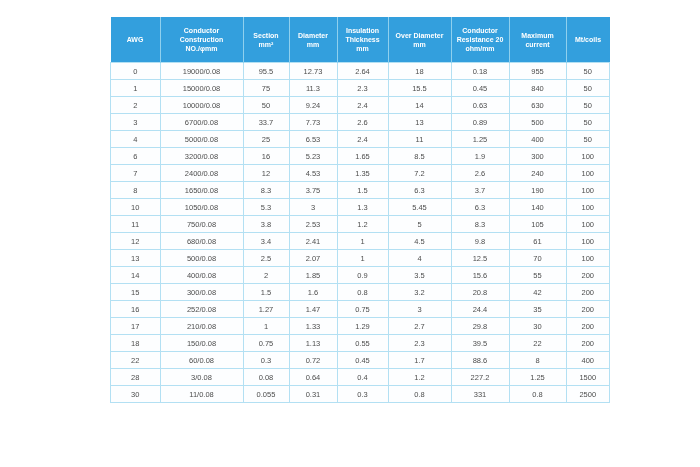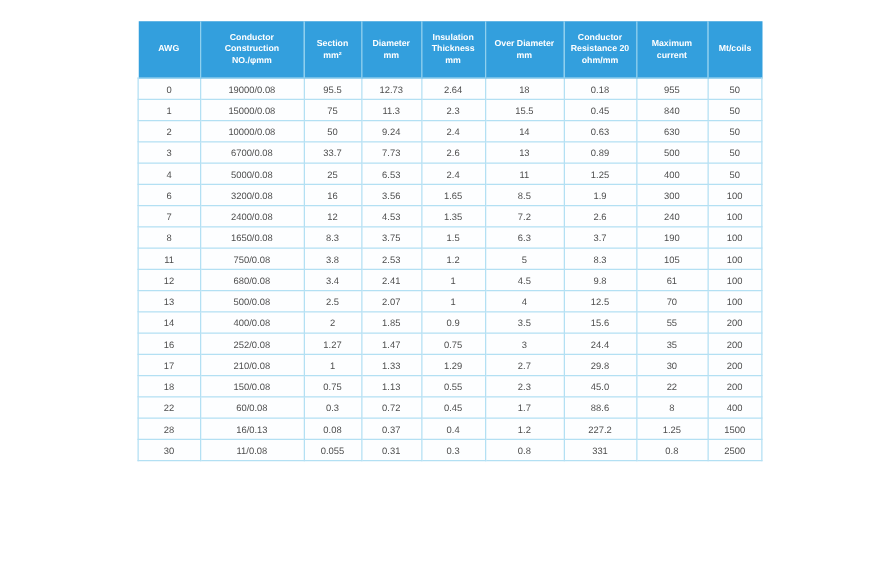--- a/index.html
+++ b/index.html
@@ -145,21 +145,21 @@
           <td>2.4</td>
           <td>11</td>
           <td>1.25</td>
           <td>400</td>
           <td>50</td>
         </tr>
         <tr>
           <td>6</td>
           <td>3200/0.08</td>
           <td>16</td>
-          <td>3.56</td>
+          <td>5.23</td>
           <td>1.65</td>
           <td>8.5</td>
           <td>1.9</td>
           <td>300</td>
           <td>100</td>
         </tr>
         <tr>
           <td>7</td>
           <td>2400/0.08</td>
           <td>12</td>
@@ -175,20 +175,31 @@
           <td>1650/0.08</td>
           <td>8.3</td>
           <td>3.75</td>
           <td>1.5</td>
           <td>6.3</td>
           <td>3.7</td>
           <td>190</td>
           <td>100</td>
         </tr>
         <tr>
+          <td>10</td>
+          <td>1050/0.08</td>
+          <td>5.3</td>
+          <td>3</td>
+          <td>1.3</td>
+          <td>5.45</td>
+          <td>6.3</td>
+          <td>140</td>
+          <td>100</td>
+        </tr>
+        <tr>
           <td>11</td>
           <td>750/0.08</td>
           <td>3.8</td>
           <td>2.53</td>
           <td>1.2</td>
           <td>5</td>
           <td>8.3</td>
           <td>105</td>
           <td>100</td>
         </tr>
@@ -219,20 +230,31 @@
           <td>400/0.08</td>
           <td>2</td>
           <td>1.85</td>
           <td>0.9</td>
           <td>3.5</td>
           <td>15.6</td>
           <td>55</td>
           <td>200</td>
         </tr>
         <tr>
+          <td>15</td>
+          <td>300/0.08</td>
+          <td>1.5</td>
+          <td>1.6</td>
+          <td>0.8</td>
+          <td>3.2</td>
+          <td>20.8</td>
+          <td>42</td>
+          <td>200</td>
+        </tr>
+        <tr>
           <td>16</td>
           <td>252/0.08</td>
           <td>1.27</td>
           <td>1.47</td>
           <td>0.75</td>
           <td>3</td>
           <td>24.4</td>
           <td>35</td>
           <td>200</td>
         </tr>
@@ -247,40 +269,40 @@
           <td>30</td>
           <td>200</td>
         </tr>
         <tr>
           <td>18</td>
           <td>150/0.08</td>
           <td>0.75</td>
           <td>1.13</td>
           <td>0.55</td>
           <td>2.3</td>
-          <td>45.0</td>
+          <td>39.5</td>
           <td>22</td>
           <td>200</td>
         </tr>
         <tr>
           <td>22</td>
           <td>60/0.08</td>
           <td>0.3</td>
           <td>0.72</td>
           <td>0.45</td>
           <td>1.7</td>
           <td>88.6</td>
           <td>8</td>
           <td>400</td>
         </tr>
         <tr>
           <td>28</td>
-          <td>16/0.13</td>
+          <td>3/0.08</td>
           <td>0.08</td>
-          <td>0.37</td>
+          <td>0.64</td>
           <td>0.4</td>
           <td>1.2</td>
           <td>227.2</td>
           <td>1.25</td>
           <td>1500</td>
         </tr>
         <tr>
           <td>30</td>
           <td>11/0.08</td>
           <td>0.055</td>

